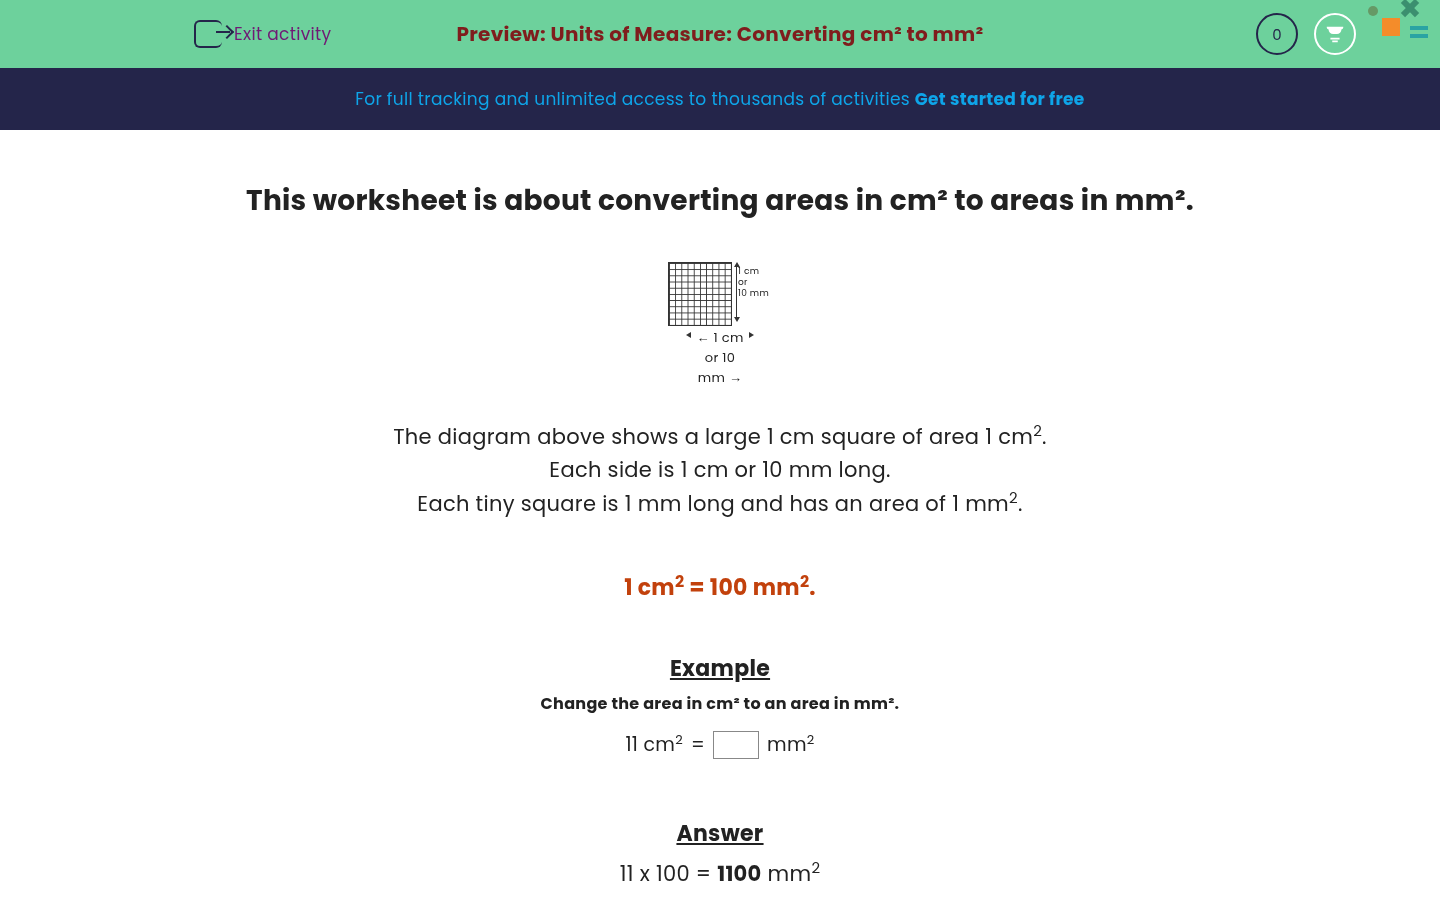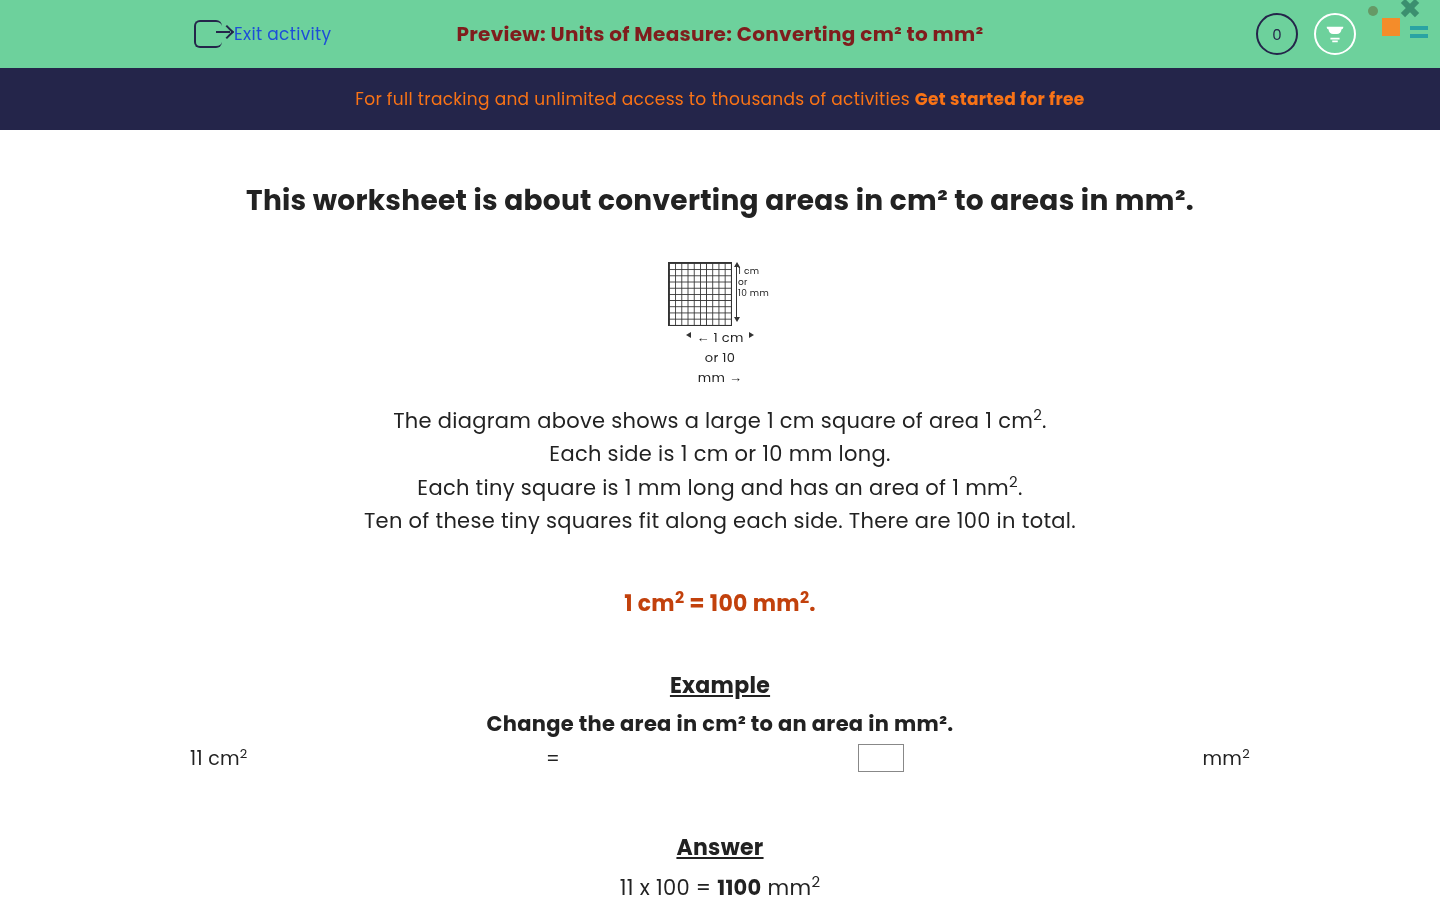--- a/index.html
+++ b/index.html
@@ -14,21 +14,21 @@
     height: 68px;
     display: flex;
     align-items: center;
     padding: 0 24px 0 150px;
     position: relative;
   }
   .exit {
     display: flex;
     align-items: center;
     gap: 12px;
-    color: #1d4ed8;
+    color: #701a75;
     font-size: 17px;
     cursor: pointer;
     padding-left: 44px;
   }
   .exit-icon {
     width: 28px; height: 28px;
     border: 2px solid #24254a;
     border-radius: 6px;
     border-right: none;
     position: relative;
@@ -90,21 +90,21 @@
   .decor .d2 { position:absolute; width:18px; height:18px; background:#f48c2a; left:20px; top:20px;}
   .decor .d3 { position:absolute; width:18px; height:4px; background:#2aa3a3; right:4px; top:28px;}
   .decor .d4 { position:absolute; width:18px; height:4px; background:#2aa3a3; right:4px; top:36px;}
   .decor .d5 { position:absolute; width:20px; height:20px; left:38px; top:0;}
   .decor .d5::before,.decor .d5::after{content:"";position:absolute;background:#3b8f6f;width:20px;height:6px;top:7px;left:0;}
   .decor .d5::after{transform:rotate(90deg);}
   .decor .dx { transform: rotate(45deg);}
 
   .banner {
     background: #24254a;
-    color: #f97316;
+    color: #0ea5e9;
     text-align: center;
     padding: 18px;
     font-size: 17px;
   }
   .banner b { font-weight: 700; }
 
   .content {
     max-width: 1100px;
     margin: 0 auto;
     padding: 50px 20px 40px;
@@ -178,45 +178,46 @@
     width:0;height:0;
     border-top:3px solid transparent;
     border-bottom:3px solid transparent;
   }
   .bottom-label::before { left:-2px; border-right:5px solid #333;}
   .bottom-label::after { right:-2px; border-left:5px solid #333;}
 
   .body-text {
     font-size: 21px;
     line-height: 1.55;
+    margin-top: 16px;
   }
   .body-text sup { font-size: 15px; vertical-align: super; }
   .formula {
     color: #c2410c;
     font-weight: 700;
     font-size: 22px;
     margin: 48px 0;
   }
   .formula sup { font-size: 16px; vertical-align: super; }
   .section-heading {
     font-weight: 700;
     text-decoration: underline;
     font-size: 22px;
     margin-bottom: 6px;
   }
   .prompt {
     font-weight: 700;
-    font-size: 21px;
-    margin-bottom: 5px;
+    font-size: 16px;
+    margin-bottom: 14px;
   }
   .equation {
     font-size: 19px;
     display: flex;
     align-items: center;
-    justify-content: space-between;
+    justify-content: center;
     gap: 8px;
   }
   .equation sup { font-size: 13px; vertical-align: super;}
   .equation input {
     width: 46px;
     height: 28px;
     border: 1px solid #888;
     font-size: 16px;
     text-align: center;
   }
@@ -292,21 +293,20 @@
     </div>
     <div style="width:64px; margin:0 auto;">
       <span class="bottom-label">← <span>1 cm or 10 mm</span> →</span>
     </div>
   </div>
 
   <div class="body-text">
     <span>The diagram above shows a large 1 cm square of area 1 cm</span><sup>2</sup><span>.</span><br>
     <span>Each side is 1 cm or 10 mm long.</span><br>
     <span>Each tiny square is 1 mm long and has an area of 1 mm</span><sup>2</sup><span>.</span><br>
-    <span>Ten of these tiny squares fit along each side.  There are 100 in total.</span>
   </div>
 
   <div class="formula">
     <span>1 cm</span><sup>2</sup><span> = 100 mm</span><sup>2</sup><span>.</span>
   </div>
 
   <div class="section-heading">Example</div>
   <div class="prompt">Change the area in cm² to an area in mm².</div>
   <div class="equation">
     <span><span>11 cm</span><sup>2</sup></span>

